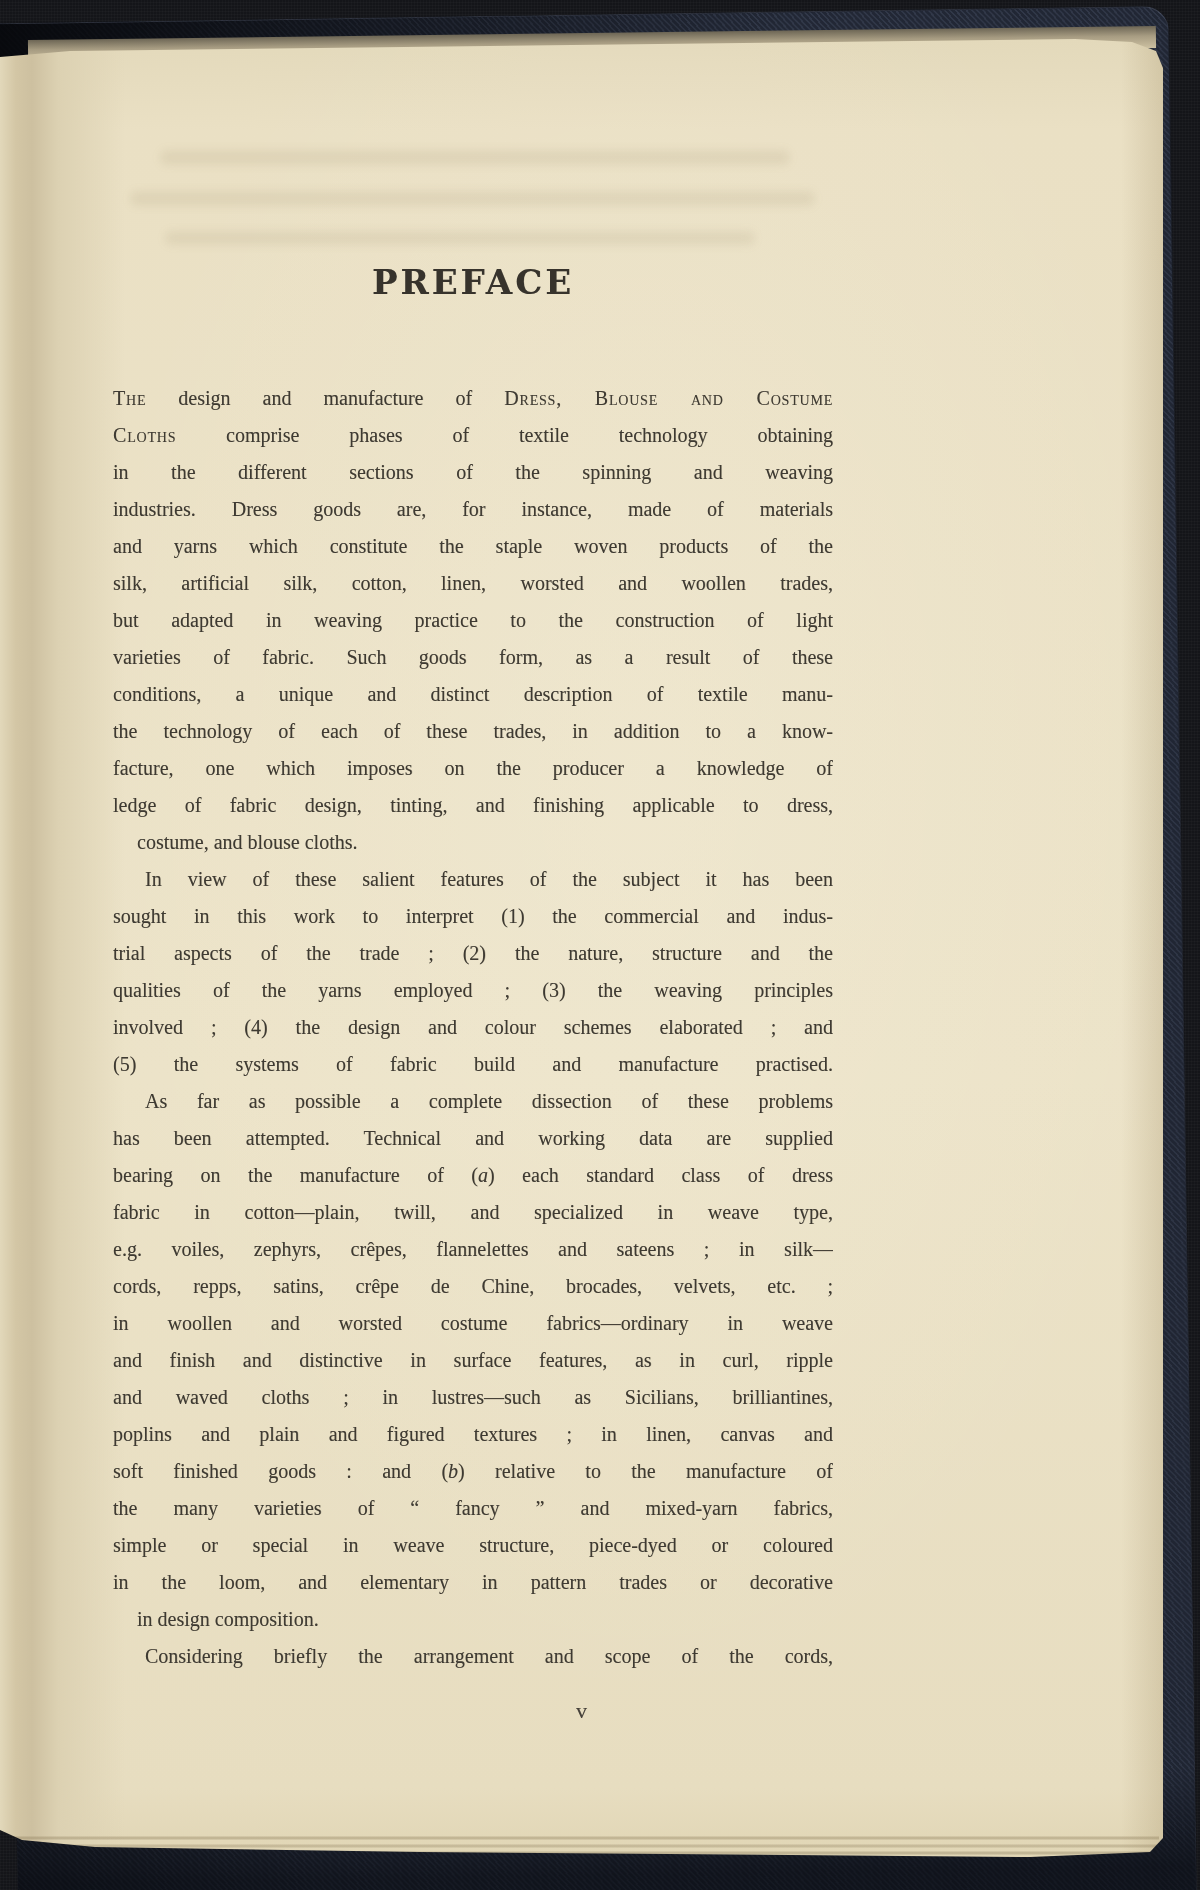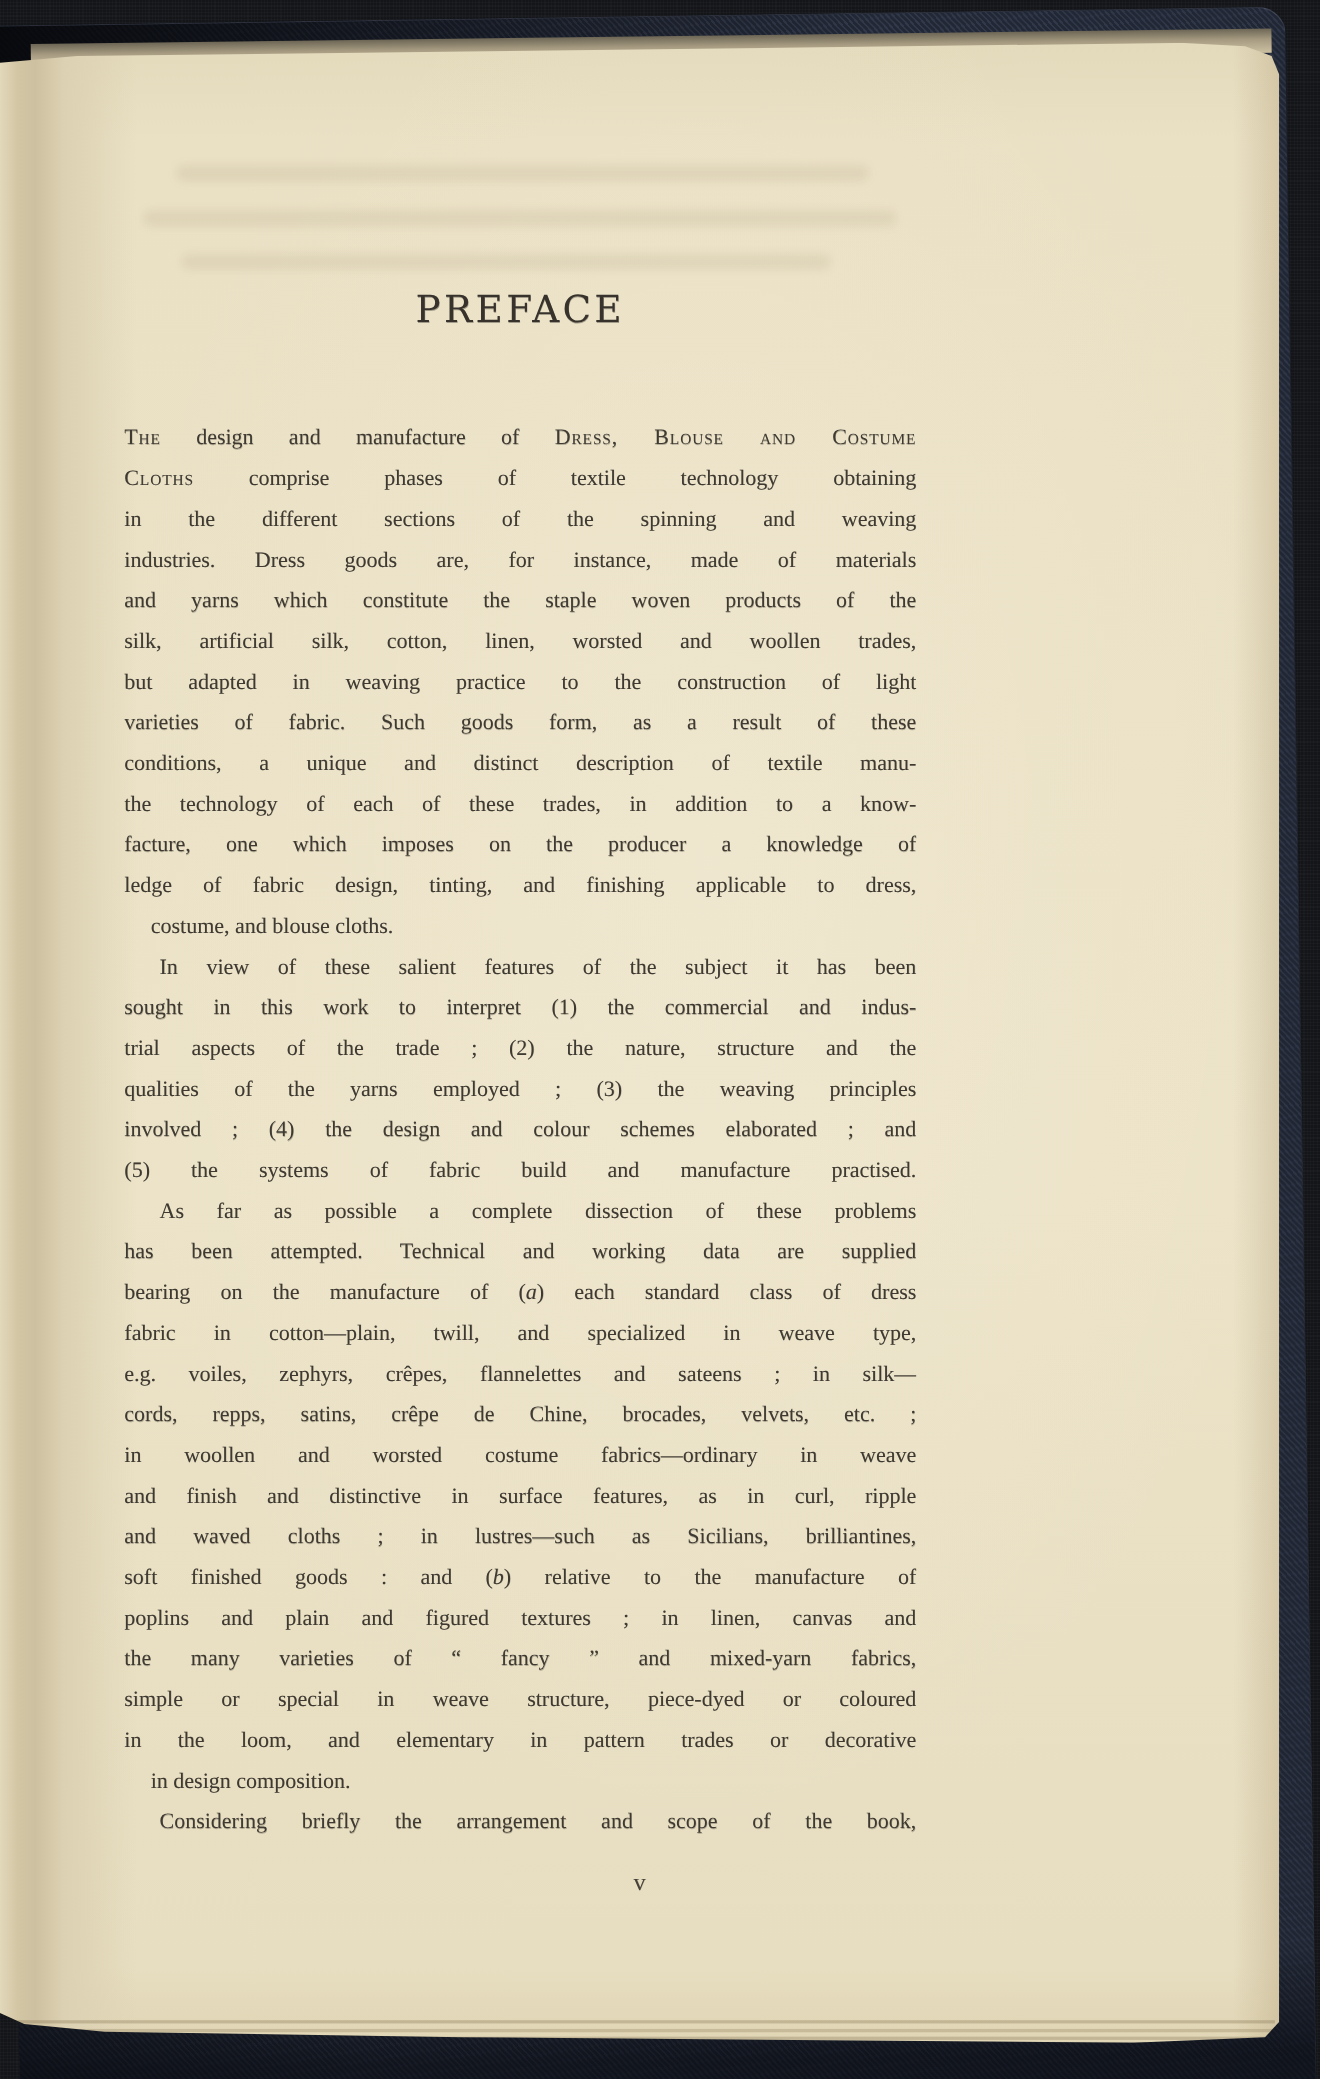--- a/index.html
+++ b/index.html
@@ -62,21 +62,21 @@
   
   .ghost{position:absolute;background:rgba(125,110,72,0.10);filter:blur(4px);border-radius:8px;}
   .g1{top:150px;left:160px;width:630px;height:15px;}
   .g2{top:191px;left:130px;width:685px;height:15px;}
   .g3{top:231px;left:165px;width:590px;height:14px;}
 
   .title{
     position:absolute;top:262px;left:113px;width:720px;margin:0;
     text-align:center;
     font-family:"DejaVu Serif",serif;
-    font-size:34px;font-weight:normal;letter-spacing:3px;
+    font-size:34px;font-weight:bold;letter-spacing:3px;
     color:#37332c;
     text-shadow:0.3px 0.3px 0.6px rgba(55,51,44,0.4);
   }
 
   .body-text{
     position:absolute;top:380px;left:113px;width:720px;
     font-size:20px;color:#3e3a32;
     text-shadow:0.3px 0.3px 0.5px rgba(62,56,45,0.32);
   }
   .line{
@@ -130,24 +130,24 @@
         <div class="line"><span>(5) the systems of fabric build and manufacture practised.</span></div>
         <div class="line indent"><span>As far as possible a complete dissection of these problems</span></div>
         <div class="line"><span>has been attempted.  Technical and working data are supplied</span></div>
         <div class="line"><span>bearing on the manufacture of (</span><span class="it">a</span><span>) each standard class of dress</span></div>
         <div class="line"><span>fabric in cotton—plain, twill, and specialized in weave type,</span></div>
         <div class="line"><span>e.g. voiles, zephyrs, crêpes, flannelettes and sateens ; in silk—</span></div>
         <div class="line"><span>cords, repps, satins, crêpe de Chine, brocades, velvets, etc. ;</span></div>
         <div class="line"><span>in woollen and worsted costume fabrics—ordinary in weave</span></div>
         <div class="line"><span>and finish and distinctive in surface features, as in curl, ripple</span></div>
         <div class="line"><span>and waved cloths ; in lustres—such as Sicilians, brilliantines,</span></div>
+        <div class="line"><span>poplins and plain and figured textures ; in linen, canvas and</span></div>
         <div class="line"><span>soft finished goods : and (</span><span class="it">b</span><span>) relative to the manufacture of</span></div>
-        <div class="line"><span>poplins and plain and figured textures ; in linen, canvas and</span></div>
         <div class="line"><span>the many varieties of “ fancy ” and mixed-yarn fabrics,</span></div>
         <div class="line"><span>simple or special in weave structure, piece-dyed or coloured</span></div>
         <div class="line"><span>in the loom, and elementary in pattern trades or decorative</span></div>
         <div class="line last"><span>in design composition.</span></div>
-        <div class="line indent"><span>Considering briefly the arrangement and scope of the book,</span></div>
+        <div class="line indent"><span>Considering briefly the arrangement and scope of the cords,</span></div>
       </div>
 
     <div class="folio">v</div>
   </div>
 </div>
 
 </body></html>

